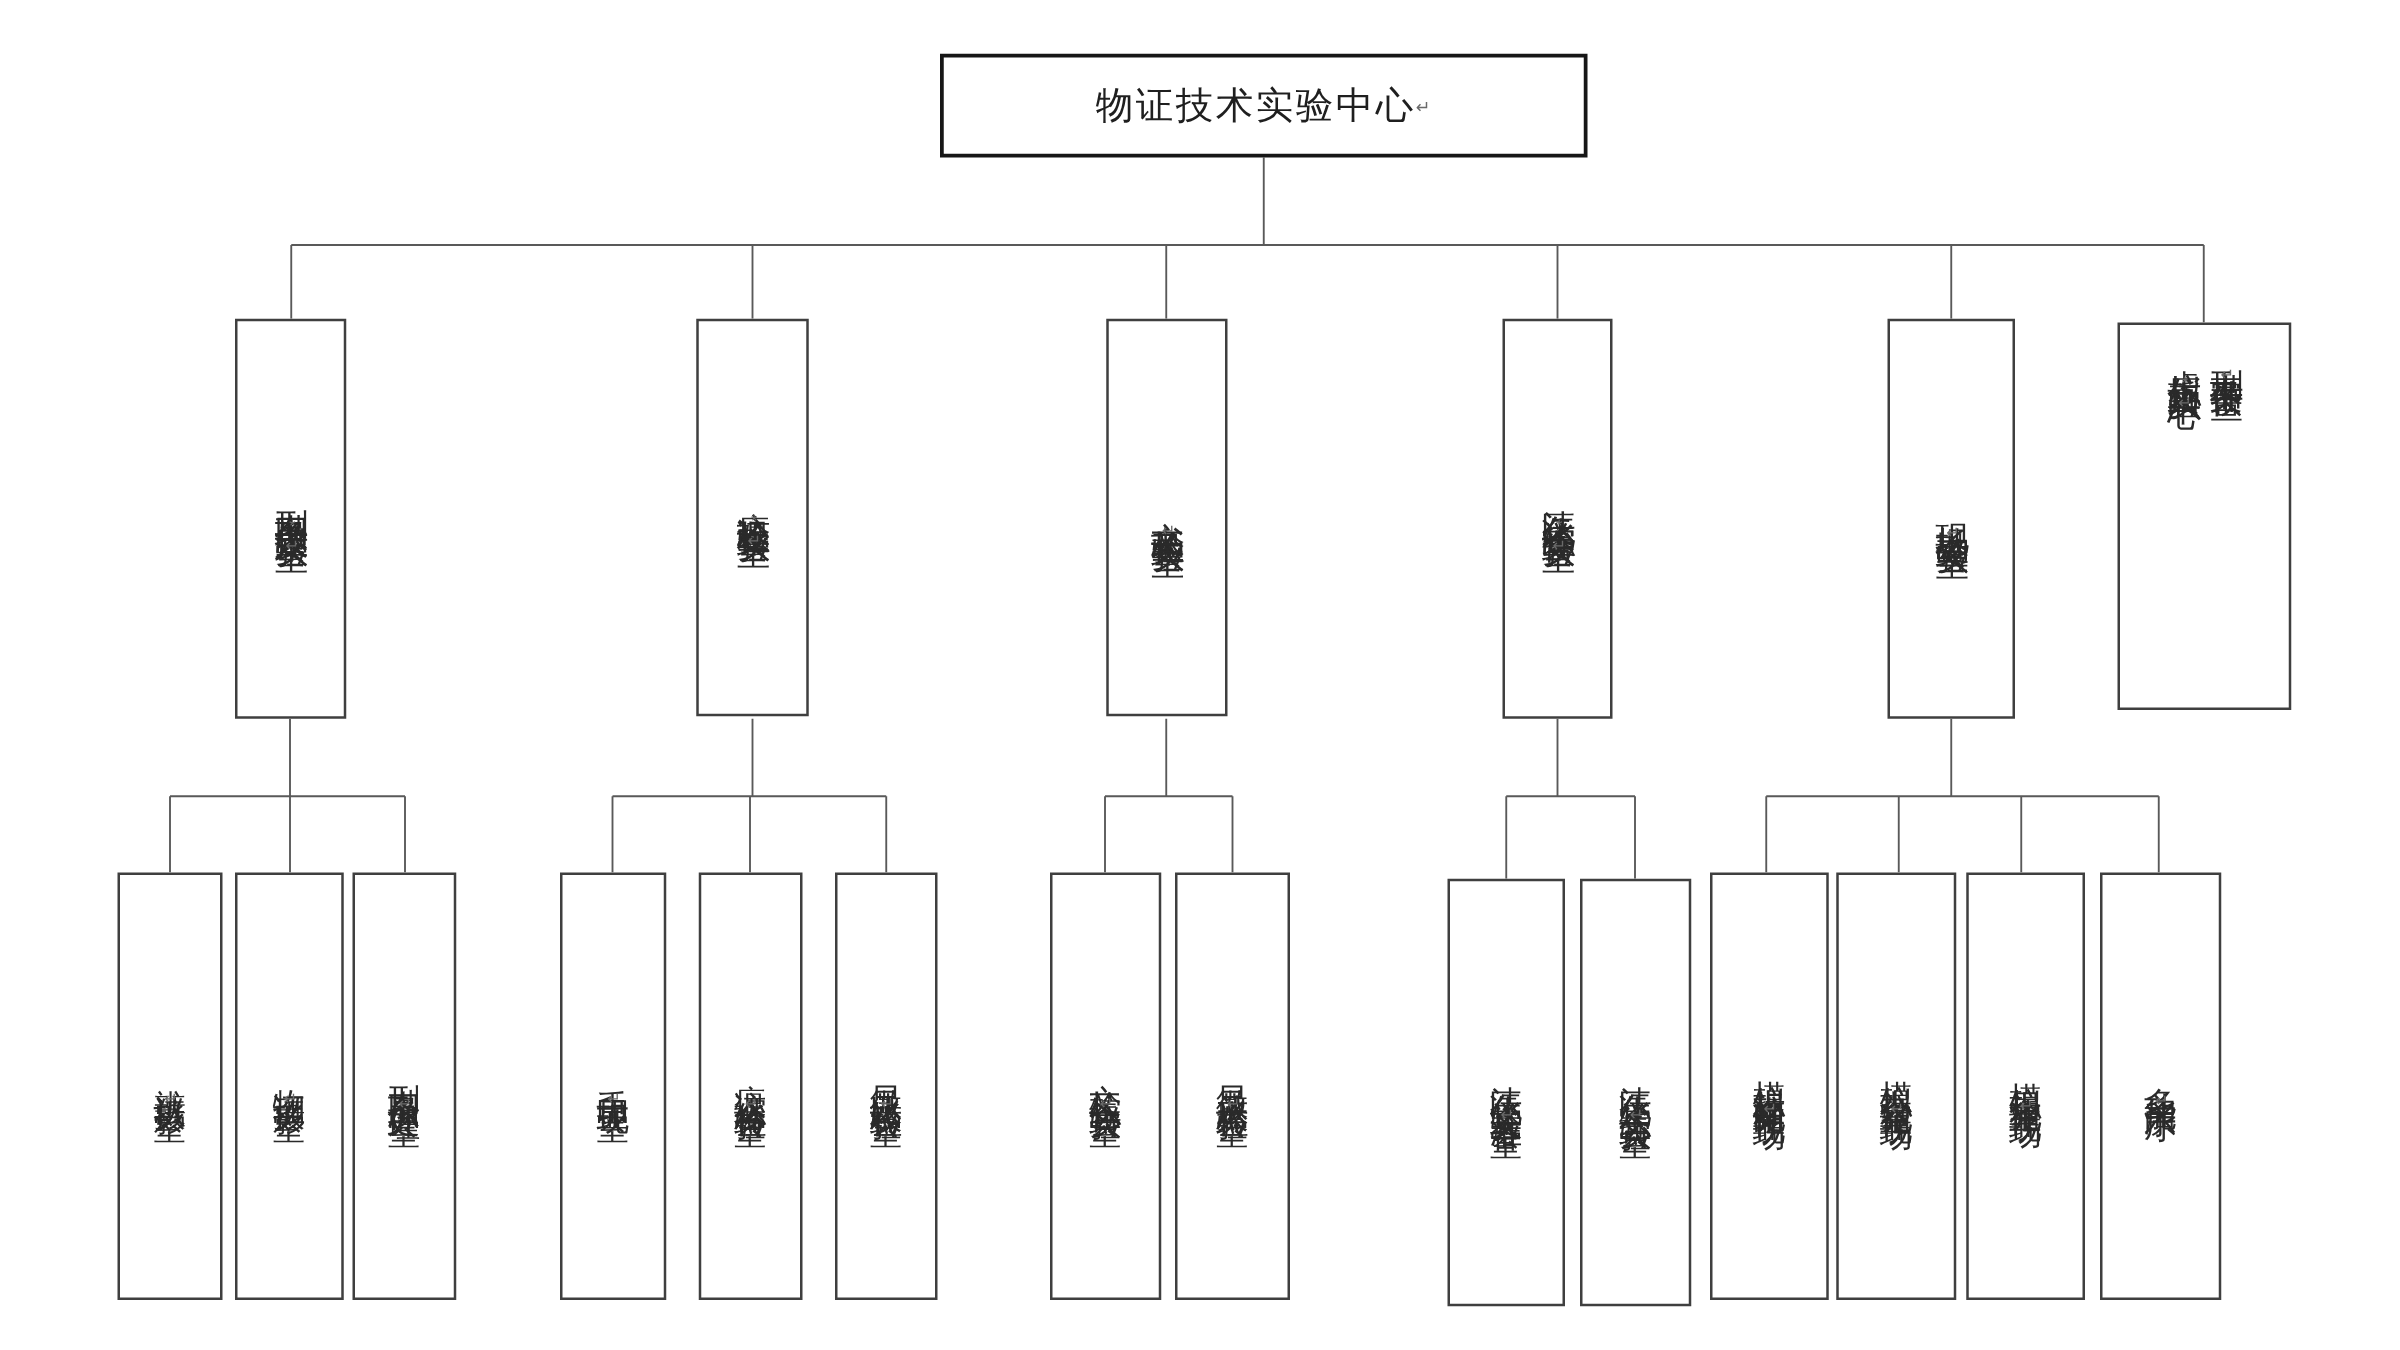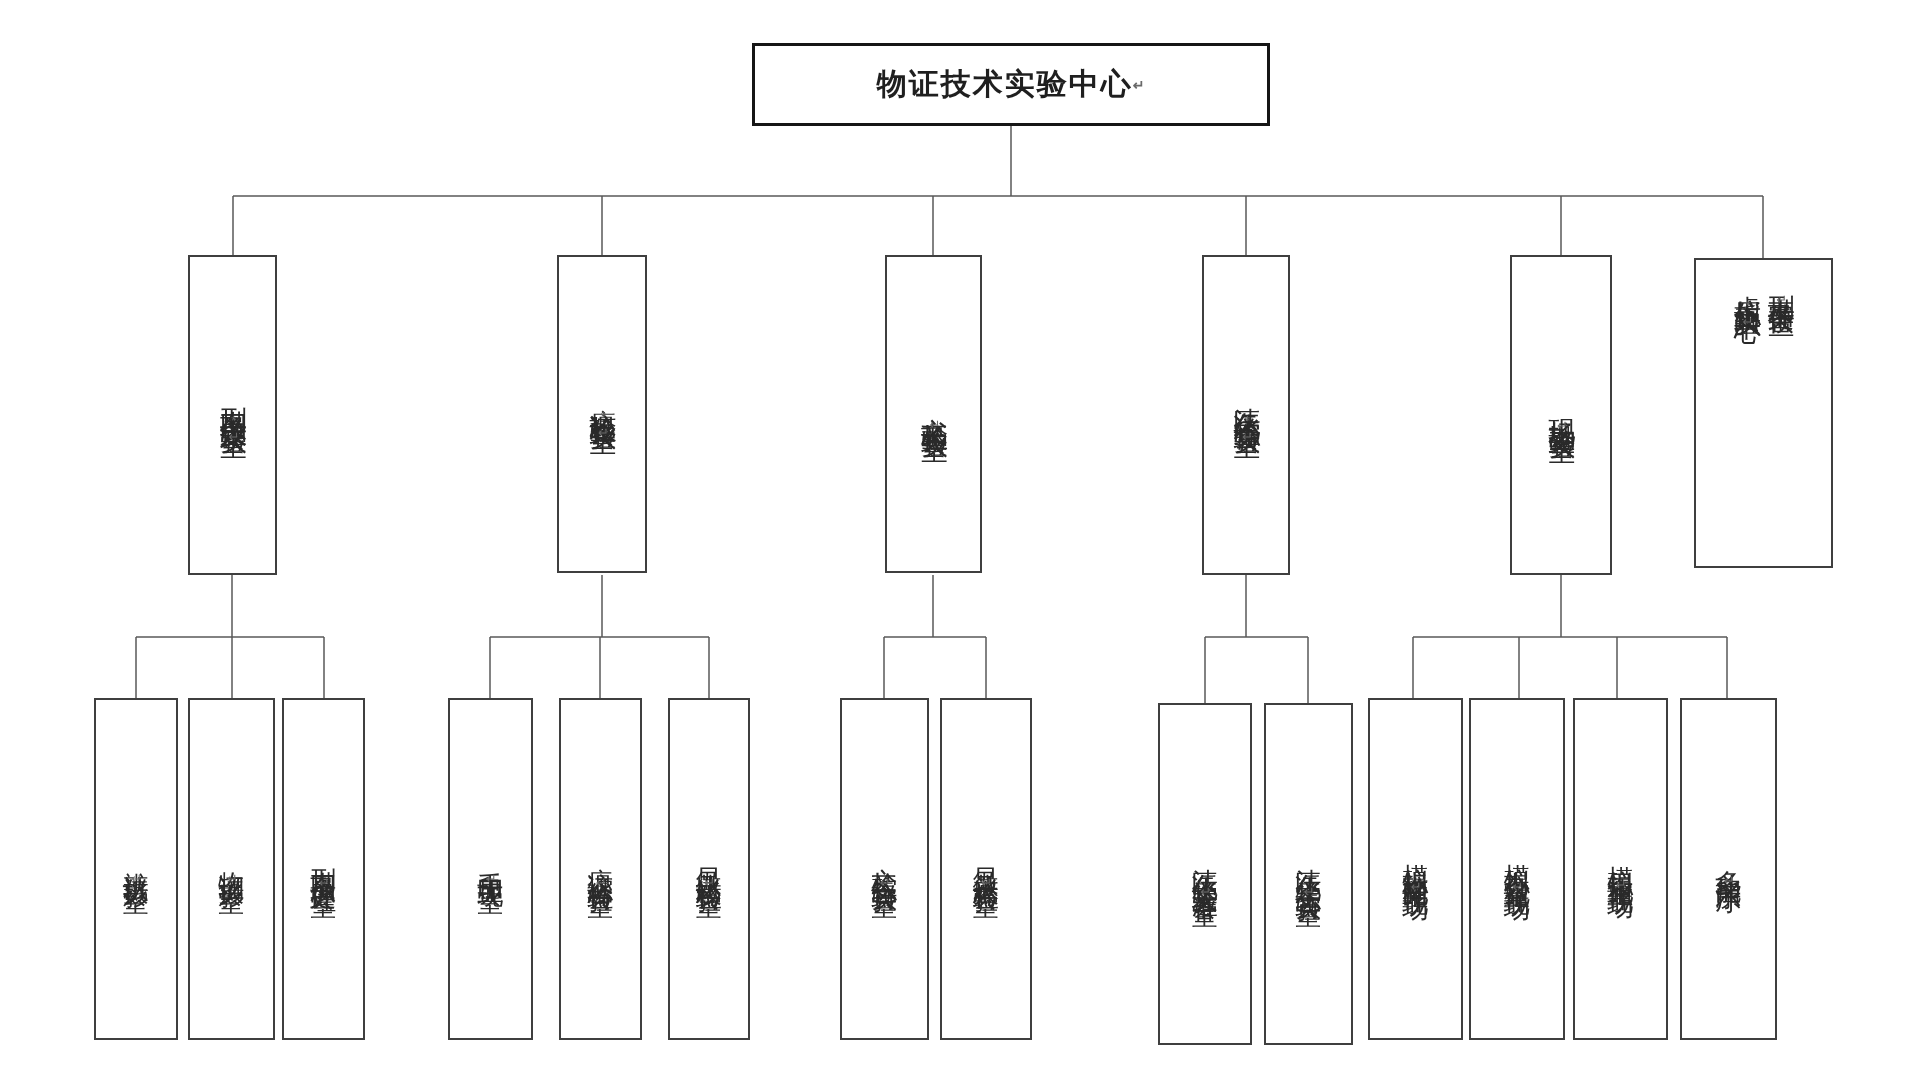--- a/index.html
+++ b/index.html
@@ -9,21 +9,21 @@
   }
   .connectors { position:absolute; left:0; top:0; width:1920px; height:1080px; }
   .node {
     position:absolute; box-sizing:border-box; background:#ffffff;
     border:2px solid #3f3f3f;
     display:flex; align-items:center; justify-content:center;
     overflow:hidden;
   }
   .root-node {
     border:3px solid #161616;
-    font-size:30px; letter-spacing:2px; color:#1f1f1f;font-weight:bold;
+    font-size:30px; letter-spacing:2px; color:#1f1f1f;
   }
   .vtext {
     writing-mode:vertical-rl; text-orientation:upright;
     line-height:1.25; color:#2a2a2a; white-space:pre-line;
   }
   .l2 .vtext { font-size:27px; letter-spacing:3px; }
   .l3 .vtext { font-size:26px; letter-spacing:4px; }
   .mark { font-size:13px; color:#6a6a6a; letter-spacing:1px; }
   .root-node .mark { font-size:14px; }
   .top-align { align-items:flex-start; padding-top:14px; }

